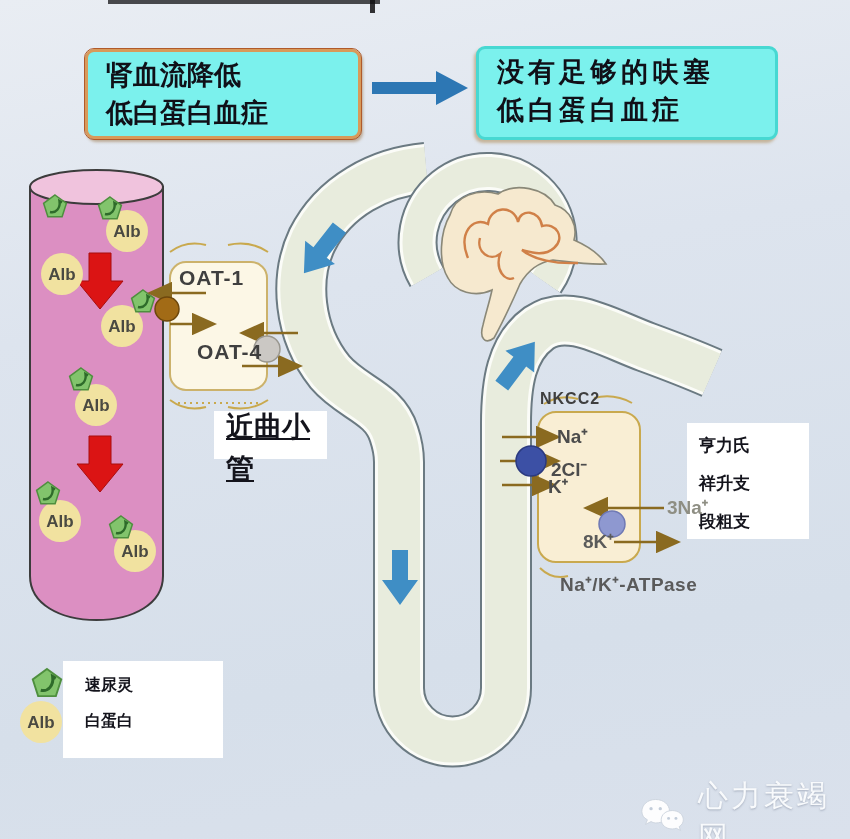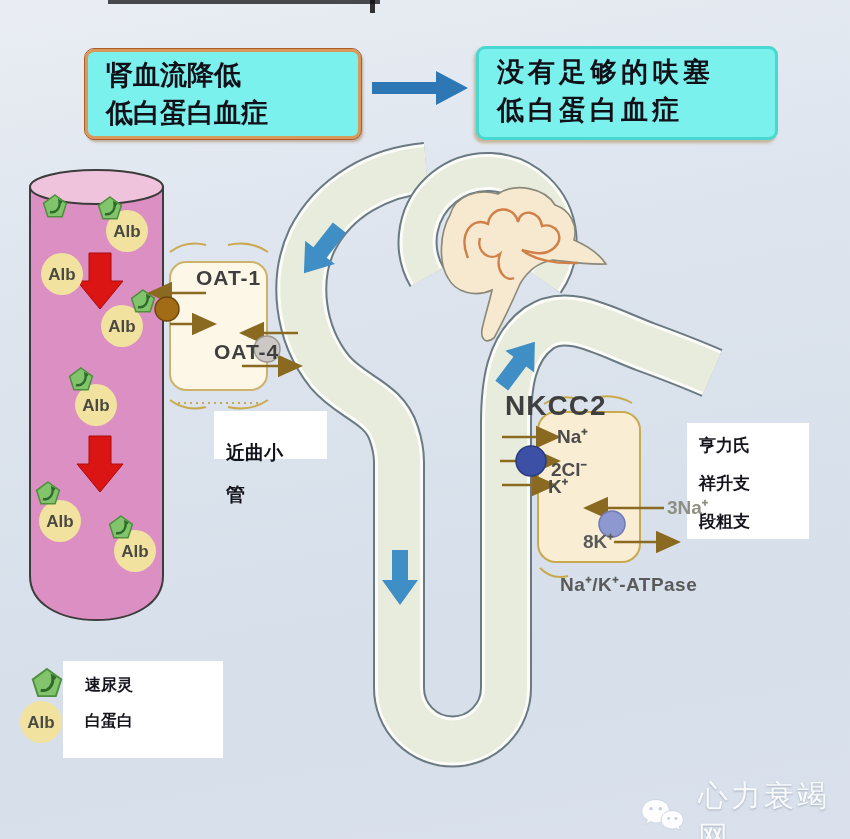--- a/index.html
+++ b/index.html
@@ -23,21 +23,21 @@
     left:85px;top:49px;width:240px;height:76px;padding:4px 12px 4px 18px;
     border:3px solid #d89a5a;outline:1px solid #b05a2a;
     box-shadow:2px 3px 3px rgba(140,95,40,.45);
   }
   .flowbox-right{
     left:476px;top:46px;width:266px;height:80px;padding:4px 12px 4px 18px;
     border:3px solid #47d8d2;
     box-shadow:-2px 3px 3px rgba(170,130,70,.5);letter-spacing:4px;
   }
   
-  .tlabel{color:#3f3f3f;font-weight:700;font-size:21px;letter-spacing:1px;margin-left:17px;}
+  .tlabel{color:#3f3f3f;font-weight:700;font-size:21px;letter-spacing:1px;}
   .ion{color:#4c4c4c;font-weight:700;font-size:19px;}
   
   .plate{background:#ffffff;}
   .cjk{font-family:"Liberation Serif",serif;font-weight:700;color:#14141c;}
   
   .watermark{left:640px;top:776px;display:flex;align-items:center;gap:10px;}
   .watermark-text{
     color:#f8fafc;font-size:30px;letter-spacing:3px;font-weight:400;
     text-shadow:0 1px 2px rgba(120,130,150,.55);
     font-family:"Liberation Serif",serif;
@@ -159,31 +159,31 @@
     <div>低白蛋白血症</div>
   </div>
 
   <div class="abs flowbox flowbox-right">
     <div>没有足够的呋塞</div>
     <div>低白蛋白血症</div>
   </div>
 
   <div class="abs tlabel" style="left:179px;top:266px;">OAT-1</div>
   <div class="abs tlabel" style="left:197px;top:340px;">OAT-4</div>
-  <div class="abs tlabel" style="left:488px;top:390px;font-size:28px;">NKCC2</div>
+  <div class="abs tlabel" style="left:540px;top:390px;font-size:16px;">NKCC2</div>
 
   <div class="abs ion" style="left:557px;top:423px;">Na⁺</div>
   <div class="abs ion" style="left:551px;top:448px;margin-top:8px;">2Cl⁻</div>
   <div class="abs ion" style="left:548px;top:473px;">K⁺</div>
   <div class="abs ion" style="left:667px;top:494px;color:#8e8e83;z-index:3;">3Na⁺</div>
   <div class="abs ion" style="left:583px;top:528px;color:#5a5a5a;">8K⁺</div>
   <div class="abs ion" style="left:560px;top:571px;color:#5a5a5a;letter-spacing:.5px;">Na⁺/K⁺-ATPase</div>
 
   <div class="abs plate" style="left:214px;top:411px;width:113px;height:48px;"></div>
-  <div class="abs cjk" style="left:226px;top:432px;font-size:19px;line-height:42px;">
+  <div class="abs cjk" style="left:226px;top:406px;font-size:28px;line-height:42px;text-decoration:underline;">
     <div>近曲小</div>
     <div>管</div>
   </div>
 
   <div class="abs plate" style="left:687px;top:423px;width:122px;height:116px;z-index:2;"></div>
   <div class="abs cjk" style="left:699px;top:427px;font-size:17px;line-height:38px;z-index:4;">
     <div>亨力氏</div>
     <div>祥升支</div>
     <div>段粗支</div>
   </div>

